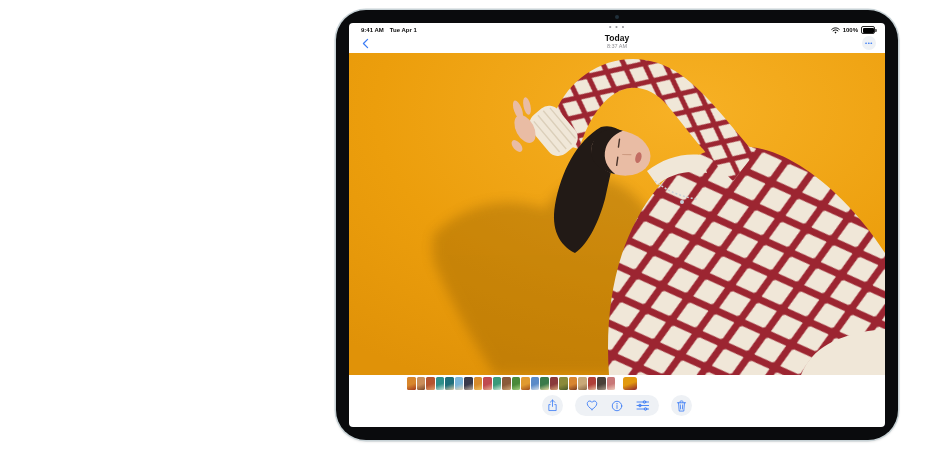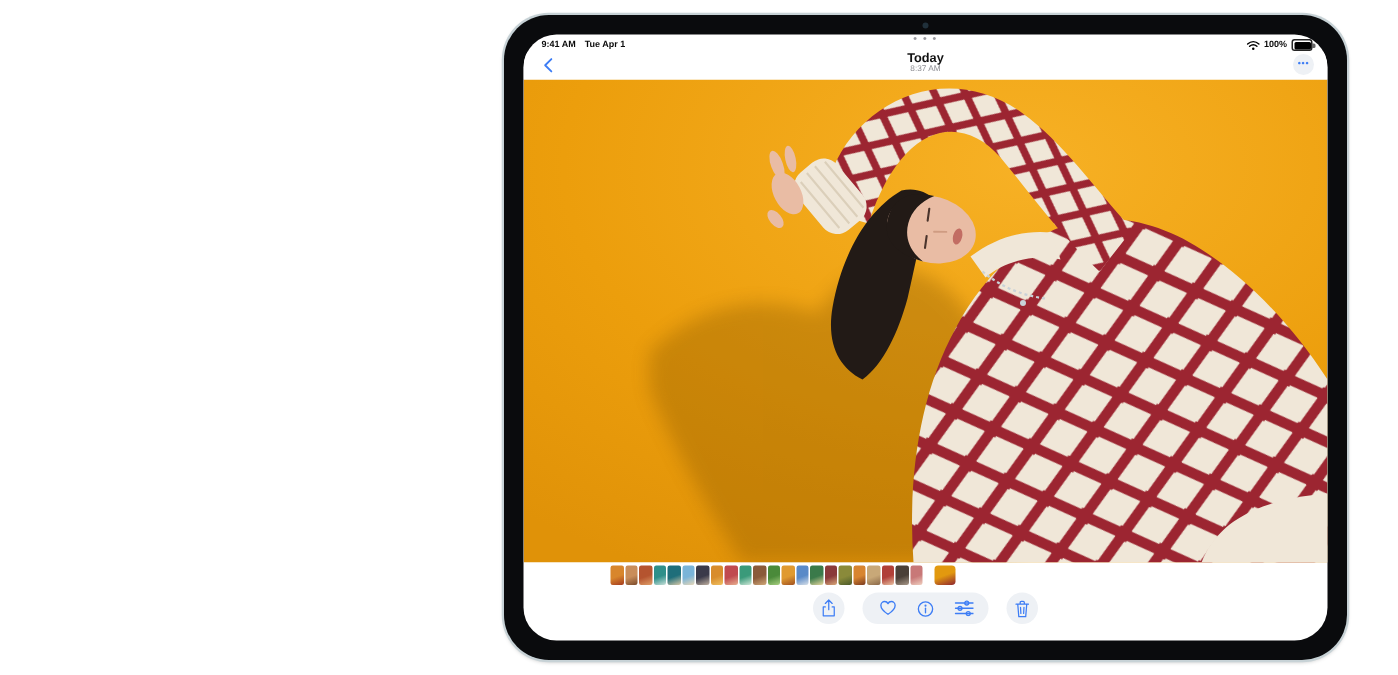--- a/index.html
+++ b/index.html
@@ -7,21 +7,21 @@
        font-family:"Liberation Sans",sans-serif;-webkit-font-smoothing:antialiased;}
   .stage{position:relative;width:932px;height:450px;}
 
   
   .device{position:absolute;left:336px;top:10px;width:562px;height:430px;
           background:var(--frame);border-radius:30px;
           box-shadow:0 0 0 1.5px var(--edge), 0 1px 3px rgba(0,0,0,.25);}
   .camera-dot{position:absolute;left:50%;top:5px;width:4px;height:4px;border-radius:50%;
           background:var(--camera);transform:translateX(-50%);}
   .screen{position:absolute;left:13px;top:13px;width:536px;height:404px;background:#fff;
-          border-radius:22px;overflow:hidden;}
+          border-radius:4px;overflow:hidden;}
 
   
   .statusbar{position:absolute;left:0;top:0;width:100%;height:11px;display:flex;
              align-items:center;justify-content:space-between;padding:3px 10px 0 12px;
              box-sizing:border-box;font-size:6px;font-weight:700;color:var(--statusink);}
   .status-left{display:flex;gap:6px;}
   .status-right{display:flex;align-items:center;gap:3px;}
   .multitask{position:absolute;left:50%;top:2px;transform:translateX(-50%);
              color:#9a9aa0;font-size:7px;letter-spacing:1px;font-weight:700;line-height:4px;}
   .battery{width:12px;height:6px;border:1px solid rgba(0,0,0,.85);border-radius:2px;position:relative;}

